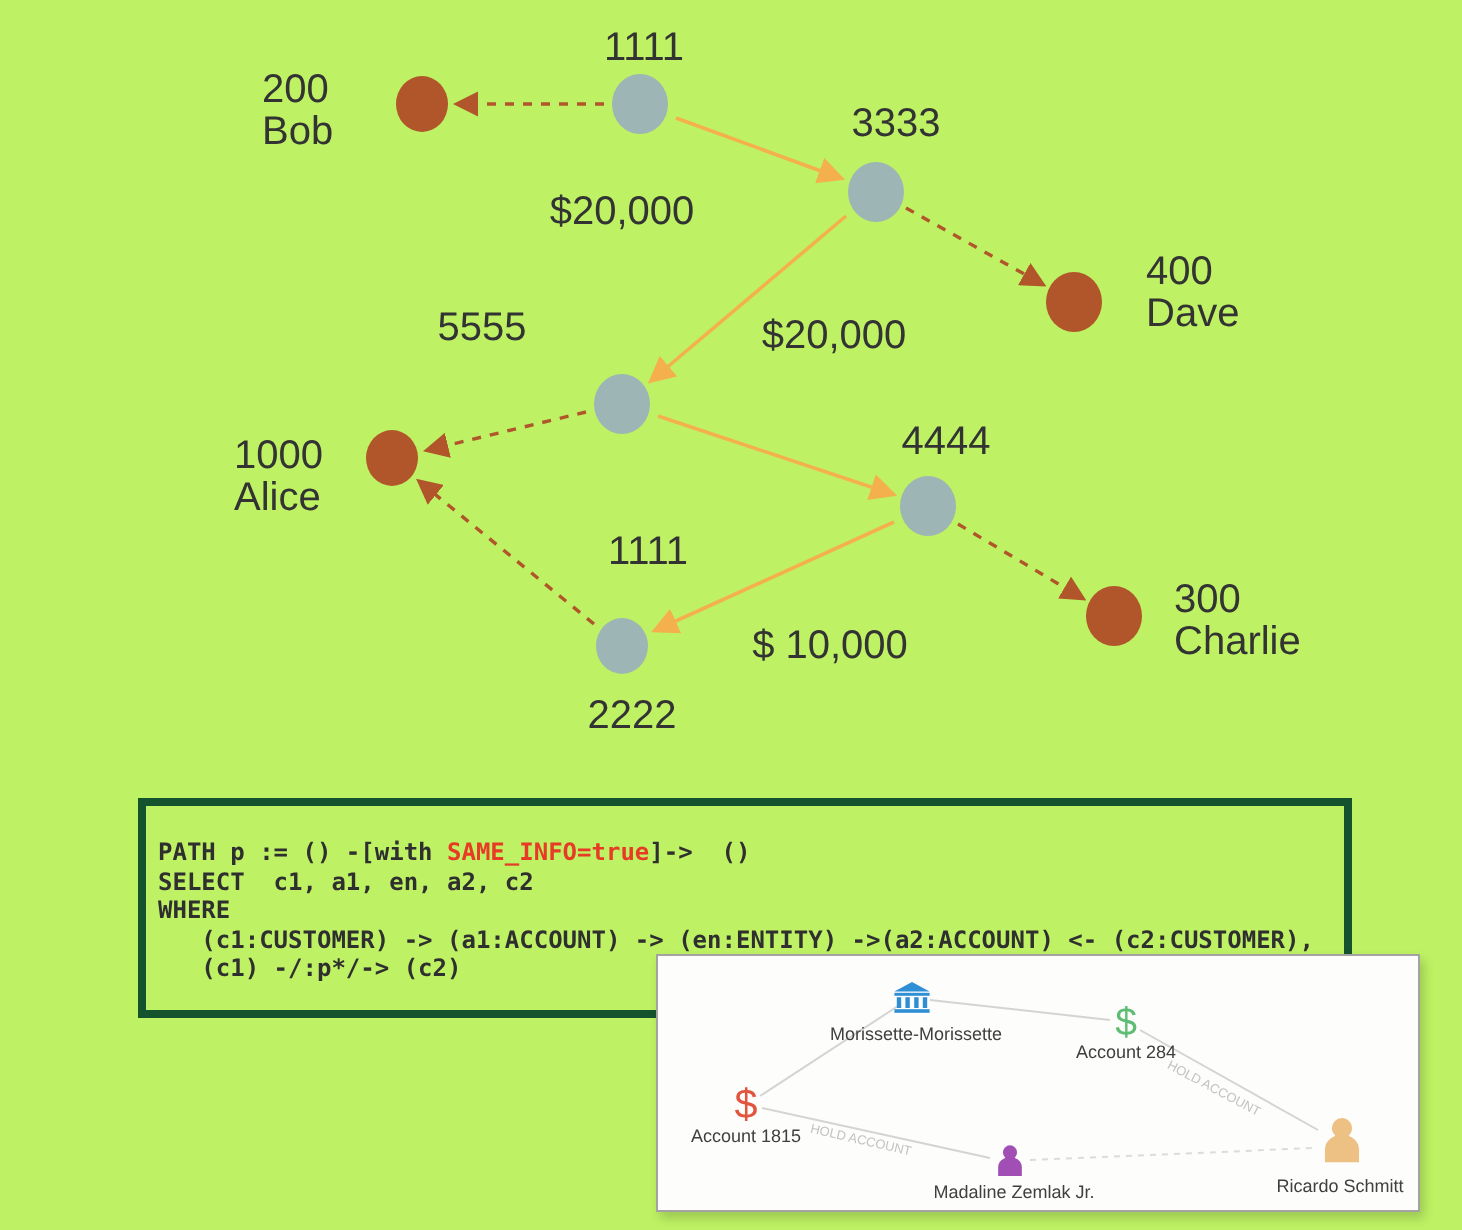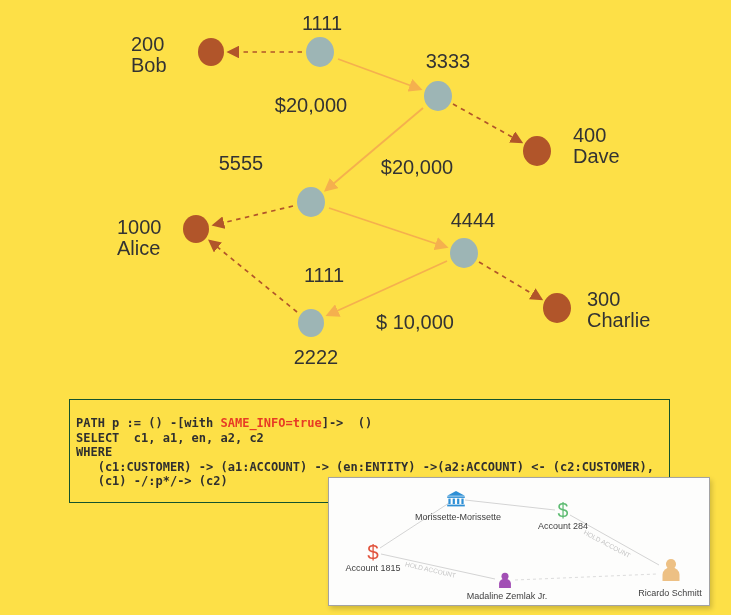--- a/index.html
+++ b/index.html
@@ -1,40 +1,40 @@
 <!DOCTYPE html>
 <html><head>
 <meta charset="utf-8">
 <style>
   html,body{margin:0;padding:0;}
   body{width:731px;height:615px;overflow:hidden;font-family:"Liberation Sans",sans-serif;}
   #stage{position:relative;width:731px;height:615px;background:#f8f6f2;}
   #graph-svg{position:absolute;left:0;top:0;z-index:1;}
   #code-box{
     position:absolute;left:69px;top:399px;width:590px;height:86px;
-    border:1px solid #14532d;z-index:2;
+    border:4px solid #14532d;z-index:2;
     padding:16px 3px 0 6px;
     font-family:"DejaVu Sans Mono","Liberation Mono",monospace;
     font-size:12px;font-weight:bold;line-height:14.6px;
     color:#2f2f2f;white-space:pre;
   }
   .code-line{white-space:pre;}
   .code-red{color:#e73b25;}
   #viz-panel{
     position:absolute;left:328px;top:477px;width:380px;height:127px;
     background:#fdfdfc;border:1px solid #a3a3a3;z-index:3;
     box-shadow:2px 3px 5px rgba(0,0,0,0.18);
   }
   #panel-svg{position:absolute;left:0;top:0;}
   text{font-family:"Liberation Sans",sans-serif;}
 </style>
 </head>
 <body>
 
-<div id="stage" style="background: #fde047;">
+<div id="stage" style="background: #bef264;">
   <svg id="graph-svg" width="731" height="400">
       <defs>
         <marker id="arrow-transfer" viewBox="0 0 10 10" refX="8" refY="5" markerWidth="7.5" markerHeight="7.5" orient="auto-start-reverse">
           <path d="M0,0 L10,5 L0,10 Z" fill="#f5b04e"></path>
         </marker>
         <marker id="arrow-owner" viewBox="0 0 10 10" refX="8" refY="5" markerWidth="7.5" markerHeight="7.5" orient="auto-start-reverse">
           <path d="M0,0 L10,5 L0,10 Z" fill="#b1552a"></path>
         </marker>
       </defs>
       <line x1="338" y1="59" x2="420" y2="89" stroke="#f5b04e" stroke-width="1.8" marker-end="url(#arrow-transfer)"></line>

